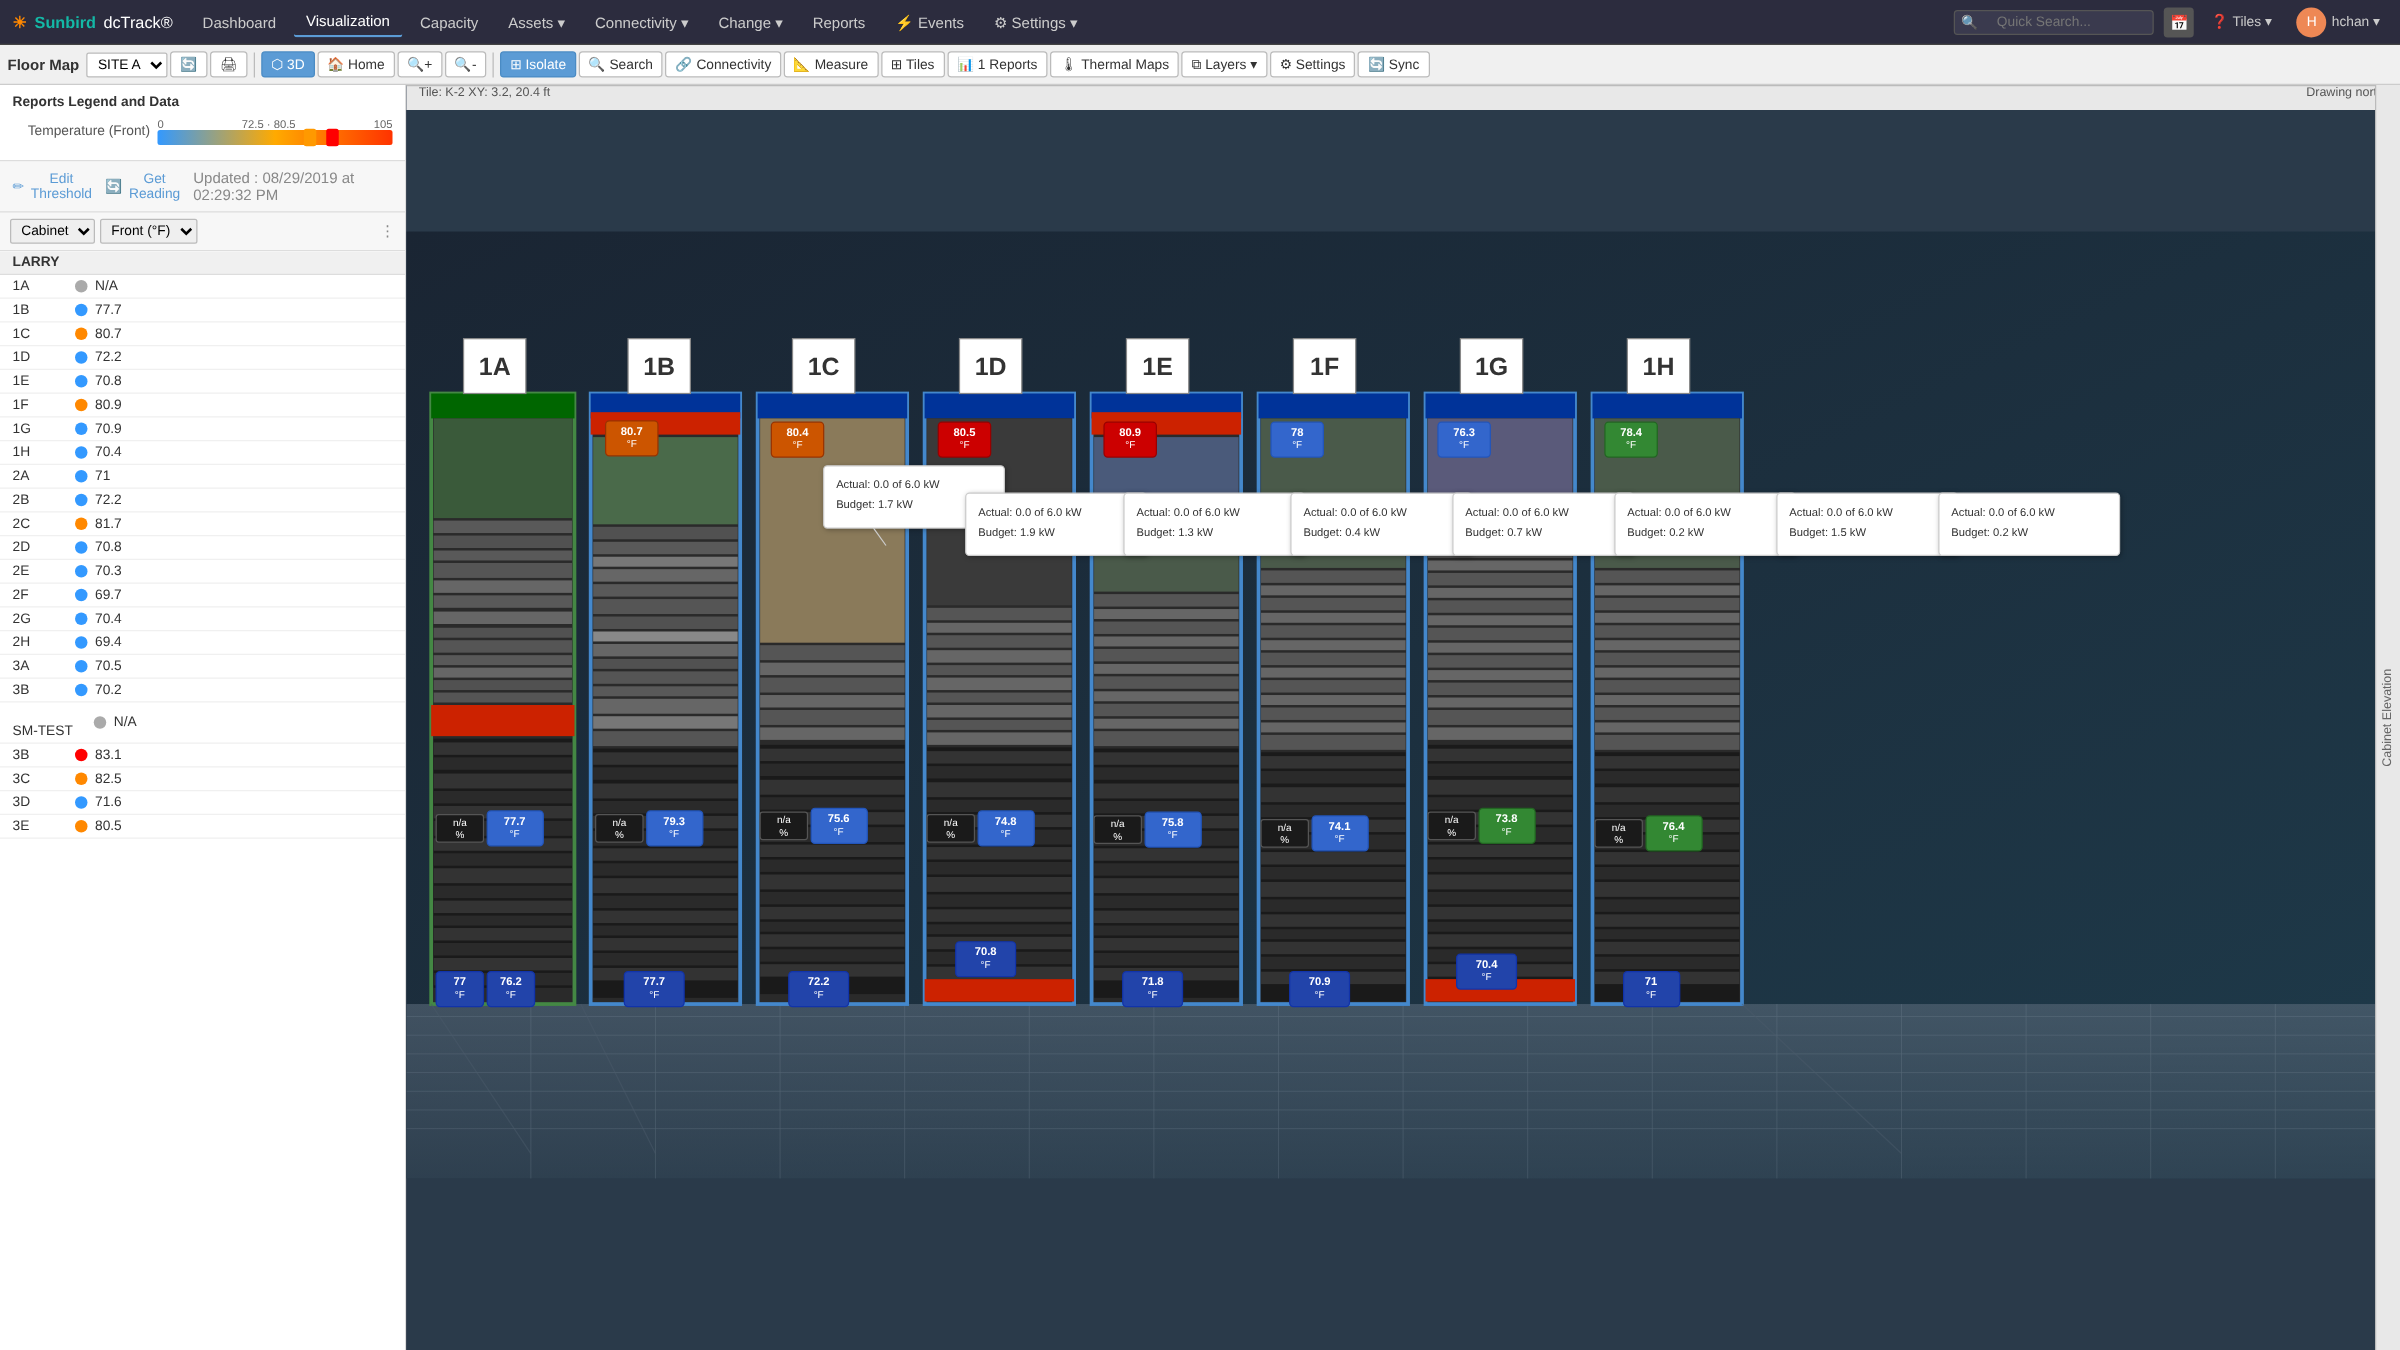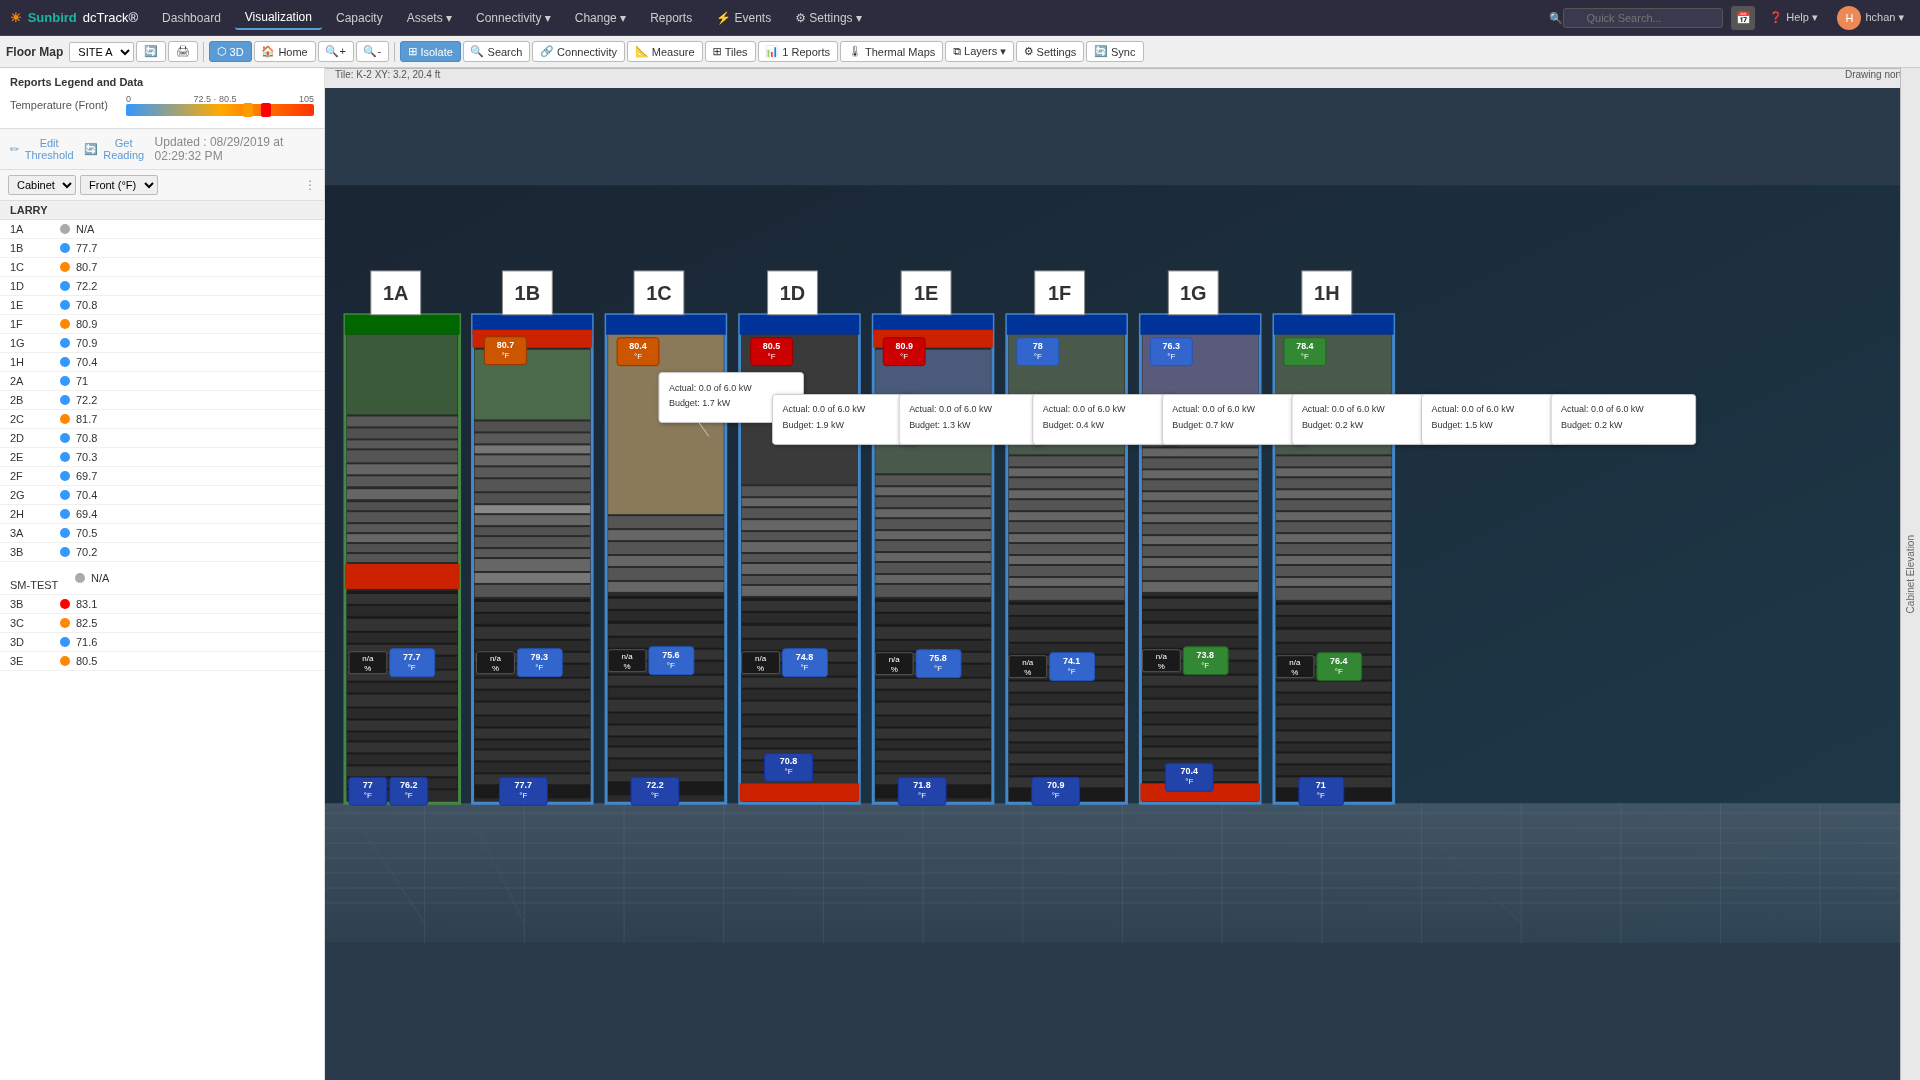--- a/index.html
+++ b/index.html
@@ -73,21 +73,21 @@
     .current-view-value { color: #5b9bd5; font-size: 11px; }
     .panel-collapse { cursor: pointer; color: #888; font-size: 14px; }
 
     #legend-section {
       padding: 8px 10px;
       border-bottom: 1px solid #ddd;
       background: #fff;
     }
     .legend-title { font-weight: bold; font-size: 11px; margin-bottom: 6px; }
     .legend-row { display: flex; align-items: center; gap: 6px; margin-bottom: 4px; }
-    .legend-label { font-size: 11px; color: #555; width: 110px; }
+    .legend-label { font-size: 11px; color: #555; width: 110px; text-align: right; }
     .temp-scale {
       flex: 1; height: 12px; position: relative;
       background: linear-gradient(to right, #3399ff, #ffaa00, #ff3300);
       border-radius: 2px;
     }
     .scale-markers { display: flex; justify-content: space-between; font-size: 9px; color: #666; }
     .scale-thumb { position: absolute; width: 10px; height: 14px; top: -1px; border-radius: 2px; }
     .thumb-orange { background: #f90; left: 62%; }
     .thumb-red { background: #f00; left: 72%; }
 
@@ -199,26 +199,26 @@
   <div class="nav-item">Capacity</div>
   <div class="nav-item">Assets ▾</div>
   <div class="nav-item">Connectivity ▾</div>
   <div class="nav-item">Change ▾</div>
   <div class="nav-item">Reports</div>
   <div class="nav-item">⚡ Events</div>
   <div class="nav-item">⚙ Settings ▾</div>
   <div class="nav-right">
     <div style="position:relative;">
       <span style="position:absolute;left:6px;top:50%;transform:translateY(-50%);color:#aaa;font-size:11px;">🔍</span>
-      <input class="nav-search" style="padding-left: 22px; margin-left: 20px;" placeholder="Quick Search...">
+      <input class="nav-search" style="padding-left: 33px;" placeholder="Quick Search...">
     </div>
     <div style="width:24px;height:24px;background:#555;border-radius:3px;display:flex;align-items:center;justify-content:center;cursor:pointer;">
       <span style="color:#ccc;font-size:12px;">📅</span>
     </div>
-    <div class="nav-btn">❓ Help ▾</div>
+    <div class="nav-btn">❓ Tiles ▾</div>
     <div class="nav-btn" style="display:flex;align-items:center;gap:4px;">
       <div class="nav-user">H</div>
       <span>hchan ▾</span>
     </div>
   </div>
 </div>
 
 <div id="toolbar">
   <span class="tb-label">Floor Map</span>
   <select class="tb-select">

